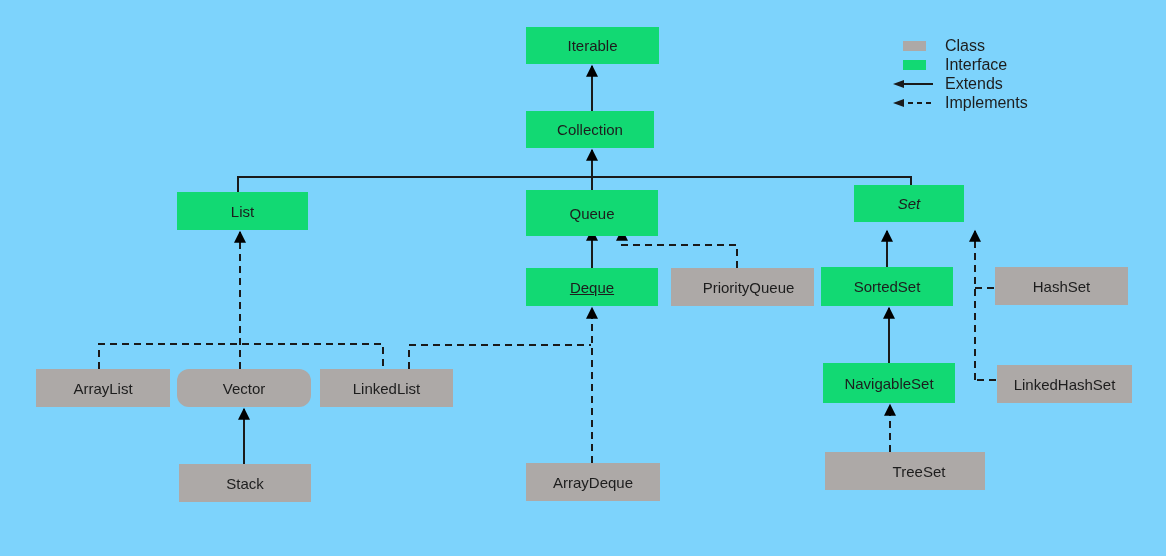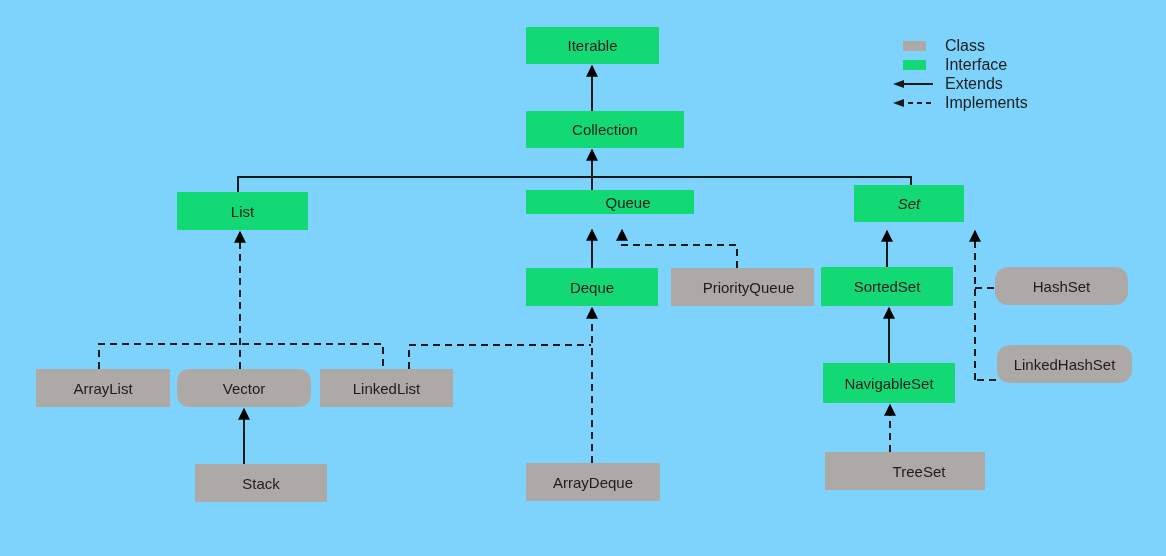--- a/index.html
+++ b/index.html
@@ -59,34 +59,34 @@
       <path d="M240 369 L240 232" class="dashed" marker-end="url(#arrowhead)"></path>
       <path d="M99 369 L99 344 L383 344 L383 369" class="dashed"></path>
       <path d="M890 452 L890 405" class="dashed" marker-end="url(#arrowhead)"></path>
       <path d="M975 380 L975 231" class="dashed" marker-end="url(#arrowhead)"></path>
       <path d="M994 288 L975 288" class="dashed"></path>
       <path d="M996 380 L975 380" class="dashed"></path>
     </svg>
 
   <div id="node-layer">
       <div class="node interface" style="left: 526px; top: 27px; width: 133px; height: 37px;">Iterable</div>
-      <div class="node interface" style="left: 526px; top: 111px; width: 158px; height: 37px;">Collection</div>
+      <div class="node interface" style="left: 526px; top: 111px; width: 128px; height: 37px;">Collection</div>
       <div class="node interface" style="left: 177px; top: 192px; width: 131px; height: 38px;">List</div>
-      <div class="node interface" style="left: 526px; top: 190px; width: 132px; height: 24px; padding-left: 36px;">Queue</div>
+      <div class="node interface" style="left: 526px; top: 190px; width: 132px; height: 46px;">Queue</div>
       <div class="node interface" style="left: 854px; top: 185px; width: 110px; height: 37px; font-style: italic;">Set</div>
-      <div class="node interface" style="left: 526px; top: 268px; width: 132px; height: 38px;">Deque</div>
+      <div class="node interface" style="left: 526px; top: 268px; width: 132px; height: 38px; text-decoration: underline;">Deque</div>
       <div class="node class" style="left: 671px; top: 268px; width: 131px; height: 38px; padding-left: 12px;">PriorityQueue</div>
       <div class="node interface" style="left: 821px; top: 267px; width: 132px; height: 39px;">SortedSet</div>
-      <div class="node class" style="left: 995px; top: 267px; width: 133px; height: 38px; border-radius: 13px;">HashSet</div>
+      <div class="node class" style="left: 995px; top: 267px; width: 133px; height: 38px;">HashSet</div>
       <div class="node interface" style="left: 823px; top: 363px; width: 132px; height: 40px;">NavigableSet</div>
-      <div class="node class" style="left: 997px; top: 345px; width: 135px; height: 38px; border-radius: 13px;">LinkedHashSet</div>
+      <div class="node class" style="left: 997px; top: 365px; width: 135px; height: 38px;">LinkedHashSet</div>
       <div class="node class" style="left: 36px; top: 369px; width: 134px; height: 38px; text-align: right;">ArrayList</div>
       <div class="node class" style="left: 177px; top: 369px; width: 134px; height: 38px; border-radius: 12px;">Vector</div>
       <div class="node class" style="left: 320px; top: 369px; width: 133px; height: 38px;">LinkedList</div>
-      <div class="node class" style="left: 179px; top: 464px; width: 132px; height: 38px; margin-left: 16px;">Stack</div>
+      <div class="node class" style="left: 179px; top: 464px; width: 132px; height: 38px;">Stack</div>
       <div class="node class" style="left: 526px; top: 463px; width: 134px; height: 38px;">ArrayDeque</div>
       <div class="node class" style="left: 825px; top: 452px; width: 132px; height: 38px; padding-left: 28px;">TreeSet</div>
     </div>
 
   <div class="legend">
     <div class="legend-row">
       <span class="legend-gfx">
           <span class="sw cls"></span>
         </span>
       <span class="legend-label">Class</span>

